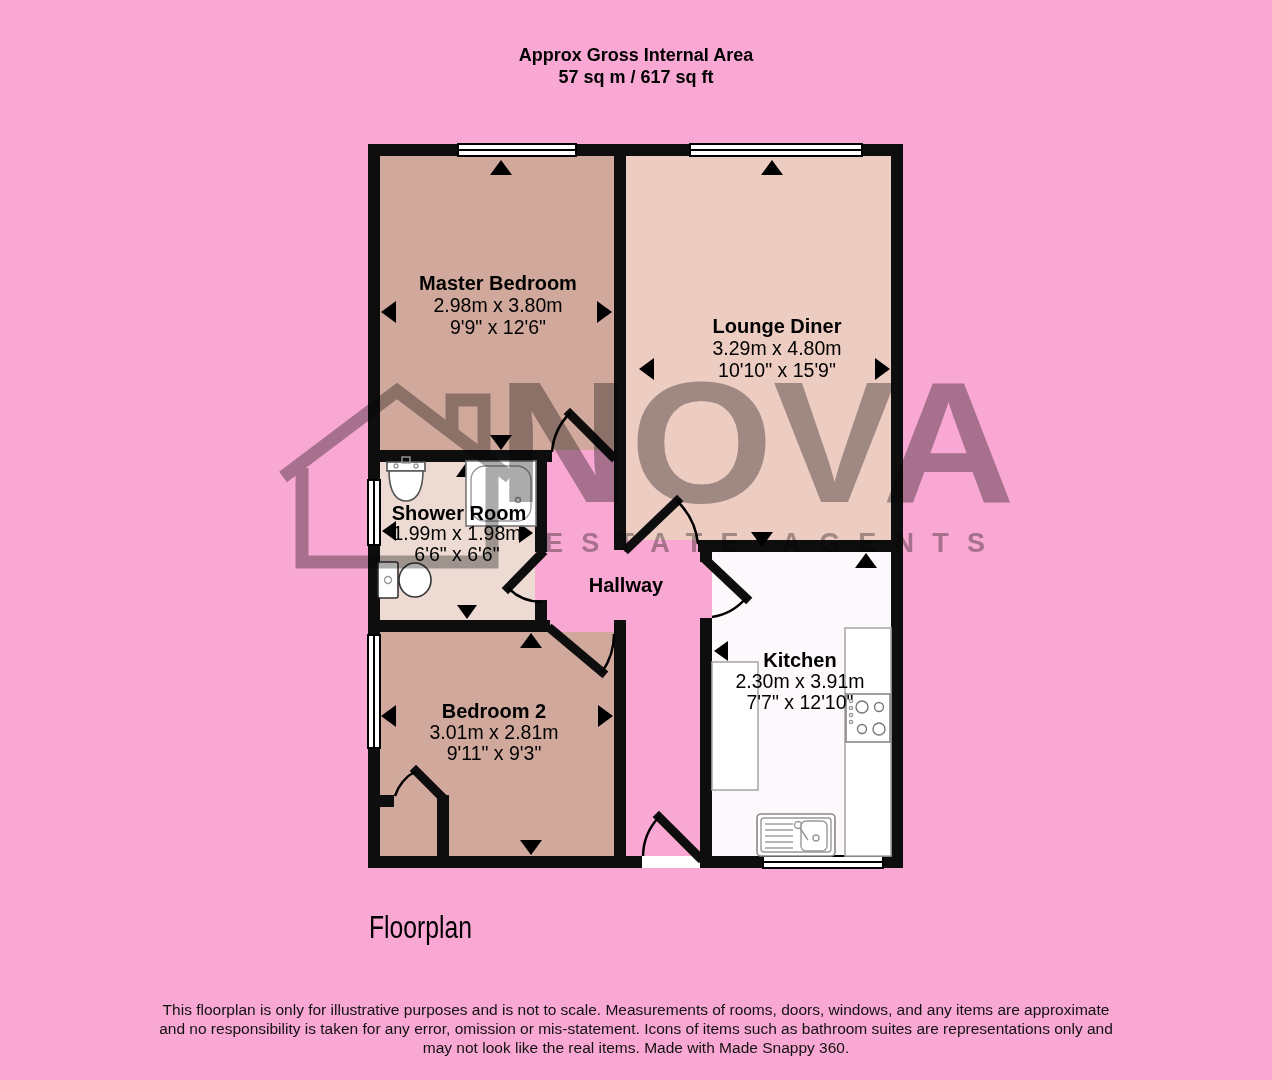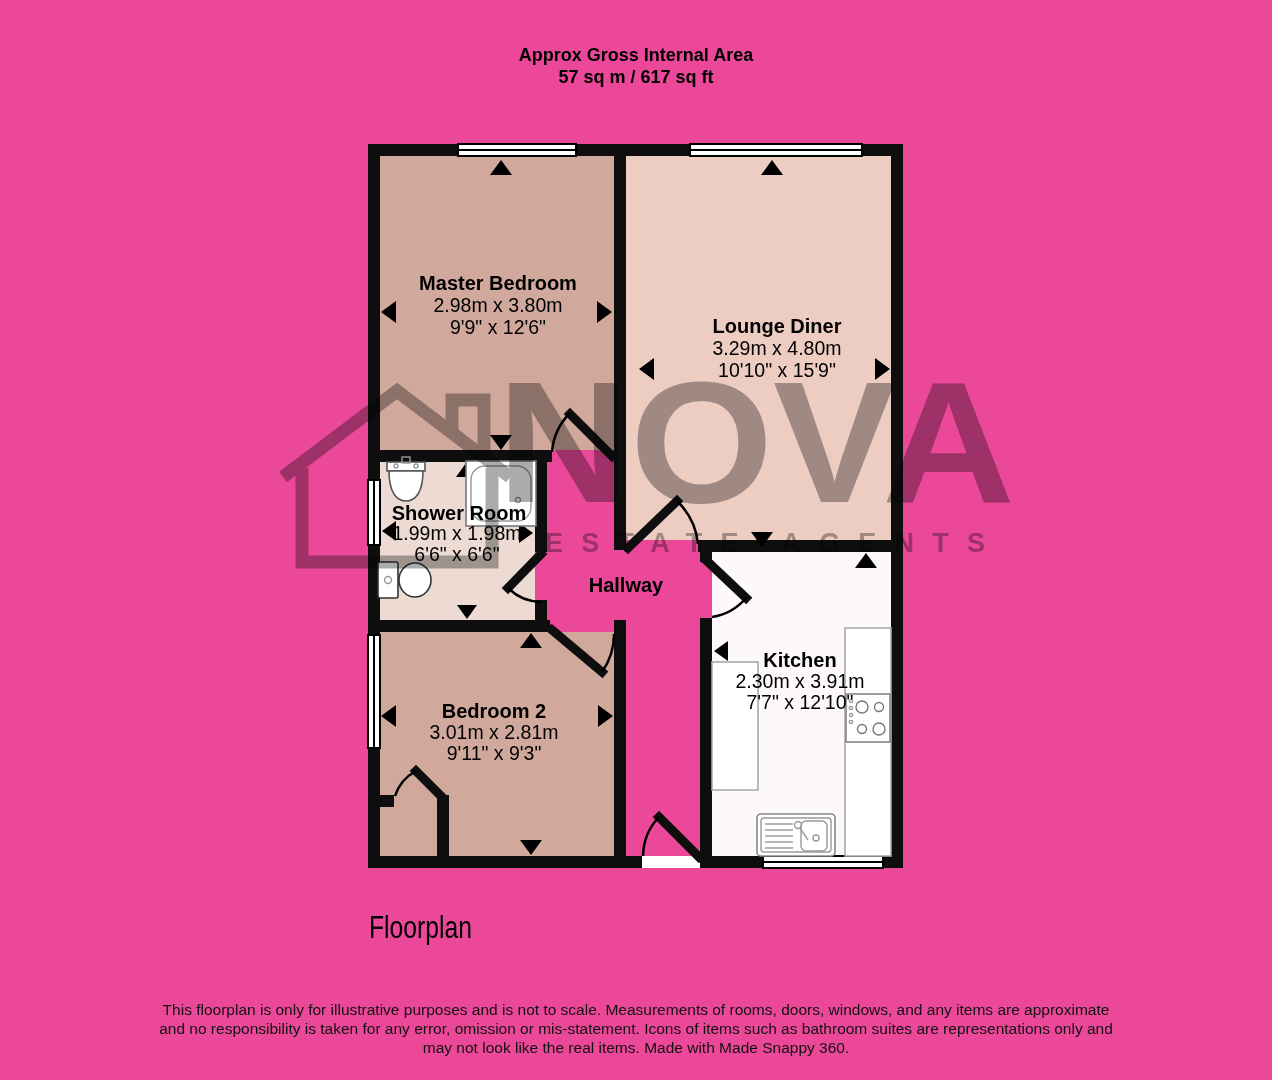--- a/index.html
+++ b/index.html
@@ -1,16 +1,16 @@
 <!DOCTYPE html>
 <html><head>
 <meta charset="utf-8">
 <style>
   html,body{margin:0;padding:0;background:#fff;}
-  .page{position:relative;width:1272px;height:1080px;background:#ec4899;overflow:hidden;}
+  .page{position:relative;width:1272px;height:1080px;background:#f9a8d4;overflow:hidden;}
   text{font-family:"Liberation Sans",sans-serif;fill:#000;}
   .hdr{font-size:18px;font-weight:700;text-anchor:middle;}
   .room-title{font-size:20px;font-weight:700;text-anchor:middle;}
   .room-dims{font-size:19.5px;font-weight:400;text-anchor:middle;}
   .caption{font-size:31px;font-weight:400;}
   .disc{font-size:15.5px;text-anchor:middle;fill:#111;}
   .wall{fill:#0e0e0e;}
   .win{fill:#ffffff;stroke:#000;stroke-width:2;}
   .winline{stroke:#000;stroke-width:2;}
   .leaf{stroke:#0e0e0e;stroke-width:9;stroke-linecap:square;}

